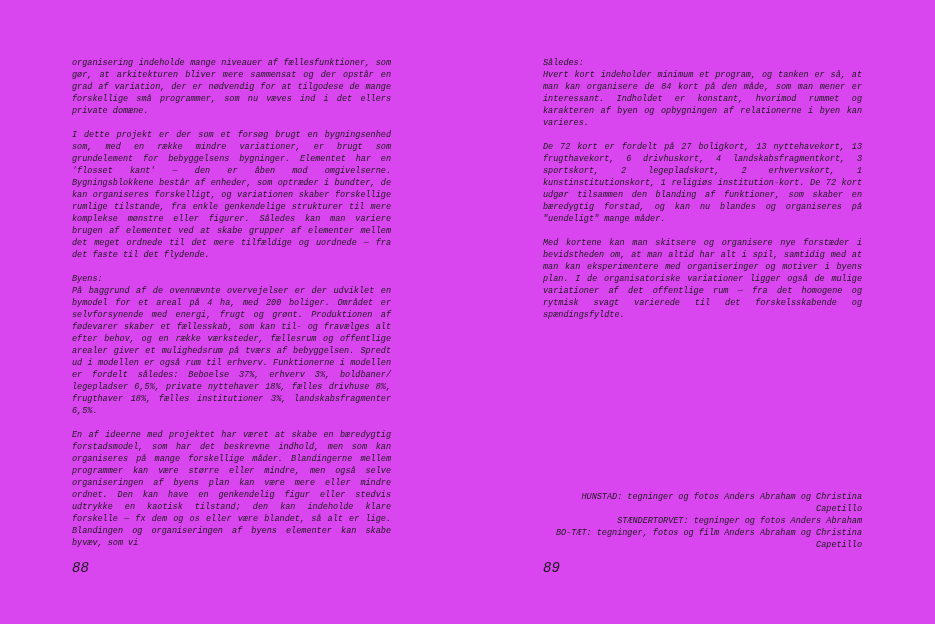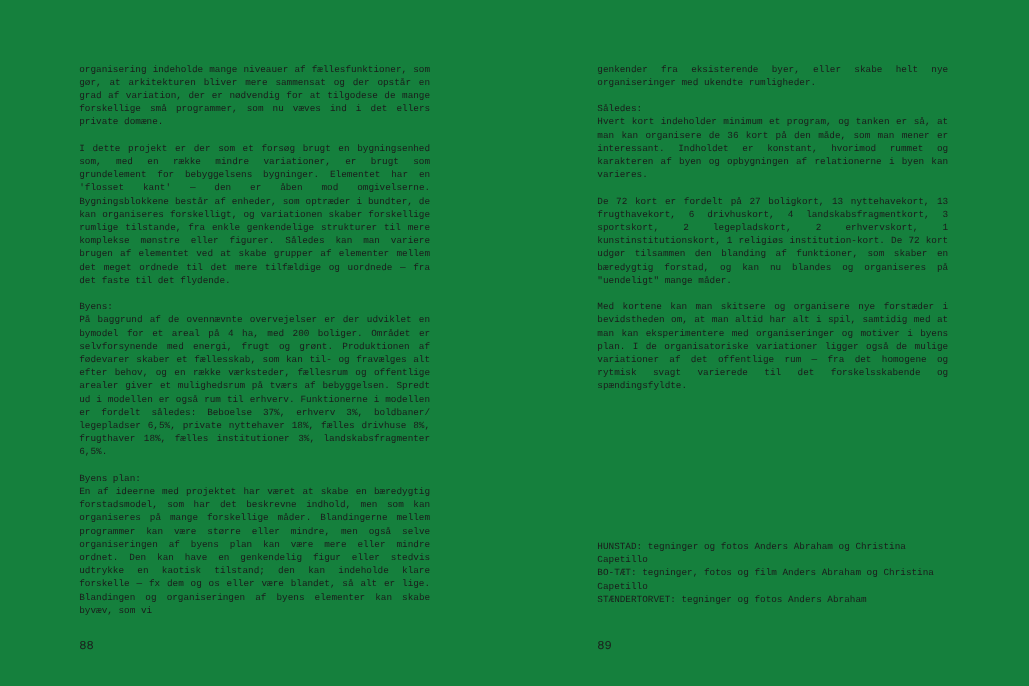--- a/index.html
+++ b/index.html
@@ -4,26 +4,27 @@
 <style>
   html, body {
     margin: 0;
     padding: 0;
     background: #ffffff;
   }
   .spread {
     position: relative;
     width: 935px;
     height: 624px;
-    background: #15803d;
+    background: #d946ef;
     overflow: hidden;
     font-family: "Liberation Mono", "DejaVu Sans Mono", monospace;
     font-size: 8.5px;
     line-height: 12px;
     color: #1b1b1b;
+    font-style: italic;
   }
   .page-col {
     position: absolute;
     top: 57px;
     width: 319px;
   }
   .col-left  { left: 72px; }
   .col-right { left: 543px; height: 540px; }
   .para {
     margin: 0 0 12px 0;
@@ -31,60 +32,58 @@
   }
   .heading {
     margin: 0;
     text-align: left;
   }
   .credits {
     position: absolute;
     top: 434px;
     left: 0;
     right: 0;
-    text-align: left;
+    text-align: right;
   }
   .credit-line {
     margin: 0;
   }
   .page-number {
     position: absolute;
-    top: 582px;
+    top: 562px;
     font-family: "Liberation Mono", "DejaVu Sans Mono", monospace;
-    font-size: 11px;
+    font-size: 14px;
     line-height: 12px;
     color: #1b1b1b;
   }
   .pn-left  { left: 72px; }
   .pn-right { left: 543px; width: 319px; text-align: left; }
 </style>
 </head>
 <body>
 
 <div class="spread">
 
   <div class="page-col col-left">
     <p class="para">organisering indeholde mange niveauer af fællesfunktioner, som gør, at arkitekturen bliver mere sammensat og der opstår en grad af variation, der er nødvendig for at tilgodese de mange forskellige små programmer, som nu væves ind i det ellers private domæne.</p>
     <p class="para">I dette projekt er der som et forsøg brugt en bygningsenhed som, med en række mindre variationer, er brugt som grundelement for bebyggelsens bygninger. Elementet har en 'flosset kant' — den er åben mod omgivelserne. Bygningsblokkene består af enheder, som optræder i bundter, de kan organiseres forskelligt, og variationen skaber forskellige rumlige tilstande, fra enkle genkendelige strukturer til mere komplekse mønstre eller figurer. Således kan man variere brugen af elementet ved at skabe grupper af elementer mellem det meget ordnede til det mere tilfældige og uordnede — fra det faste til det flydende.</p>
     <p class="heading">Byens:</p>
     <p class="para">På baggrund af de ovennævnte overvejelser er der udviklet en bymodel for et areal på 4 ha, med 200 boliger. Området er selvforsynende med energi, frugt og grønt. Produktionen af fødevarer skaber et fællesskab, som kan til- og fravælges alt efter behov, og en række værksteder, fællesrum og offentlige arealer giver et mulighedsrum på tværs af bebyggelsen. Spredt ud i modellen er også rum til erhverv. Funktionerne i modellen er fordelt således: Beboelse 37%, erhverv 3%, boldbaner/ legepladser 6,5%, private nyttehaver 18%, fælles drivhuse 8%, frugthaver 18%, fælles institutioner 3%, landskabsfragmenter 6,5%.</p>
-    <p class="heading">Byens plan:</p>
     <p class="para">En af ideerne med projektet har været at skabe en bæredygtig forstadsmodel, som har det beskrevne indhold, men som kan organiseres på mange forskellige måder. Blandingerne mellem programmer kan være større eller mindre, men også selve organiseringen af byens plan kan være mere eller mindre ordnet. Den kan have en genkendelig figur eller stedvis udtrykke en kaotisk tilstand; den kan indeholde klare forskelle — fx dem og os eller være blandet, så alt er lige. Blandingen og organiseringen af byens elementer kan skabe byvæv, som vi</p>
   </div>
 
   <div class="page-col col-right">
-    <p class="para">genkender fra eksisterende byer, eller skabe helt nye organiseringer med ukendte rumligheder.</p>
     <p class="heading">Således:</p>
-    <p class="para">Hvert kort indeholder minimum et program, og tanken er så, at man kan organisere de 36 kort på den måde, som man mener er interessant. Indholdet er konstant, hvorimod rummet og karakteren af byen og opbygningen af relationerne i byen kan varieres.</p>
+    <p class="para">Hvert kort indeholder minimum et program, og tanken er så, at man kan organisere de 84 kort på den måde, som man mener er interessant. Indholdet er konstant, hvorimod rummet og karakteren af byen og opbygningen af relationerne i byen kan varieres.</p>
     <p class="para">De 72 kort er fordelt på 27 boligkort, 13 nyttehavekort, 13 frugthavekort, 6 drivhuskort, 4 landskabsfragmentkort, 3 sportskort, 2 legepladskort, 2 erhvervskort, 1 kunstinstitutionskort, 1 religiøs institution-kort. De 72 kort udgør tilsammen den blanding af funktioner, som skaber en bæredygtig forstad, og kan nu blandes og organiseres på "uendeligt" mange måder.</p>
     <p class="para">Med kortene kan man skitsere og organisere nye forstæder i bevidstheden om, at man altid har alt i spil, samtidig med at man kan eksperimentere med organiseringer og motiver i byens plan. I de organisatoriske variationer ligger også de mulige variationer af det offentlige rum — fra det homogene og rytmisk svagt varierede til det forskelsskabende og spændingsfyldte.</p>
 
     <div class="credits">
       <p class="credit-line">HUNSTAD: tegninger og fotos Anders Abraham og Christina Capetillo</p>
+      <p class="credit-line">STÆNDERTORVET: tegninger og fotos Anders Abraham</p>
       <p class="credit-line">BO-TÆT: tegninger, fotos og film Anders Abraham og Christina Capetillo</p>
-      <p class="credit-line">STÆNDERTORVET: tegninger og fotos Anders Abraham</p>
     </div>
   </div>
 
   <div class="page-number pn-left">88</div>
   <div class="page-number pn-right">89</div>
 
 </div>
 
 </body></html>

